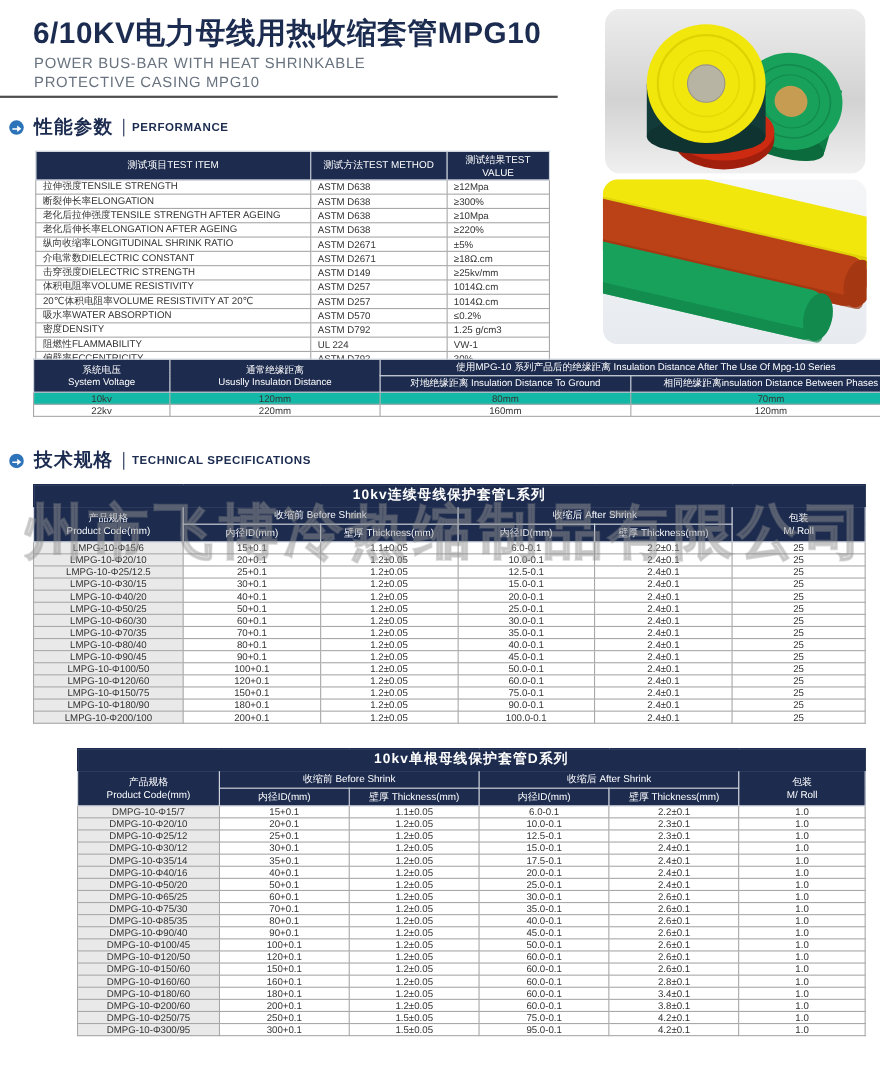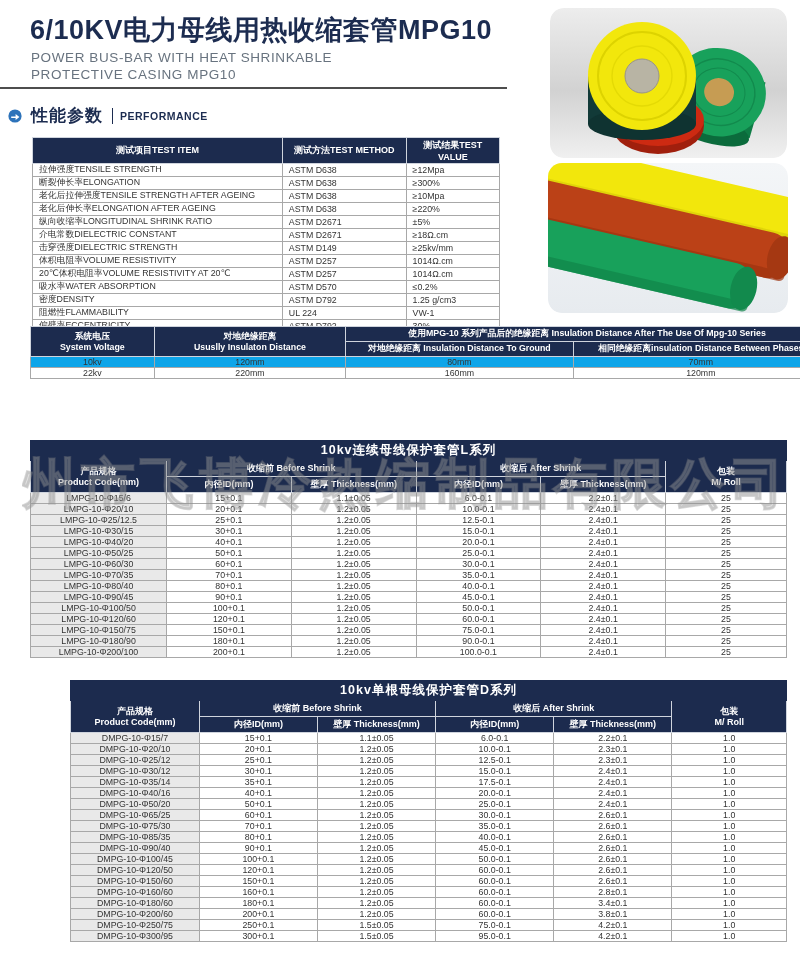--- a/index.html
+++ b/index.html
@@ -19,38 +19,38 @@
   .section-head .icon { width:14px; height:14px; margin-right:9px; flex:0 0 auto; }
   .section-head .cn { font-size:17px; font-weight:bold; color:#1c2c50; letter-spacing:1px; }
   .section-head .sep { width:1px; height:16px; background:#1c2c50; margin:0 7px 0 9px; }
   .section-head .en { font-size:10.5px; font-weight:bold; color:#1c2c50; letter-spacing:0.5px; }
   #perf-head { left:8px; top:104px; }
   #spec-head { left:8px; top:407px; }
 
   
   table { border-collapse:collapse; table-layout:fixed; width:100%;
           font-size:8.8px; color:#333; }
-  th { background:#1c2b4e; color:#ffffff; font-weight:bold; font-size:9px;
+  th { background:#1c2b4e; color:#ffffff; font-weight:normal; font-size:9px;
        border:1px solid #cfd4dd; text-align:center; vertical-align:middle; padding:1px 2px; }
   td { border:1px solid #a8a8a8; background:#fff; vertical-align:middle; padding:0 3px; }
   .tbl-wrap { position:absolute; }
   .band { background:#1c2b4e; color:#fff; font-weight:bold; font-size:12.5px;
           text-align:center; border:1px solid #1c2b4e; height:21px; letter-spacing:1px; }
 
   
   #perf-tbl-wrap { left:32px; top:137px; width:468px; }
   #perf-tbl th { height:16px; }
   #perf-tbl td { height:10.85px; text-align:left; padding-left:6px; }
   #perf-tbl col.c1 { width:53.5%; } #perf-tbl col.c2 { width:26.5%; } #perf-tbl col.c3 { width:20%; }
 
   
   #volt-tbl-wrap { left:30px; top:326px; width:799px; }
   #volt-tbl th { height:12px; font-size:8.8px; }
   #volt-tbl td { height:10.8px; text-align:center; }
-  #volt-tbl tbody tr:first-child td { background:#0ea5e9; }
+  #volt-tbl tbody tr:first-child td { background:#14b8a6; }
   #volt-tbl col.c1 { width:15.5%; } #volt-tbl col.c2 { width:24%; }
   #volt-tbl col.c3 { width:28.5%; } #volt-tbl col.c4 { width:32%; }
   #l-tbl-wrap { left:30px; top:440px; width:757px; }
   #d-tbl-wrap { left:30px; top:680px; width:757px;padding-left:40px; }
   .spec-tbl th { height:13px; }
   .spec-tbl td { height:10.2px; text-align:center; }
   .spec-tbl td:first-child { background:#e9e9e9; }
   .spec-tbl col.c1 { width:18%; } .spec-tbl col.c2 { width:16.5%; }
   .spec-tbl col.c3 { width:16.5%; } .spec-tbl col.c4 { width:16.5%; }
   .spec-tbl col.c5 { width:16.5%; } .spec-tbl col.c6 { width:16%; }
@@ -186,21 +186,21 @@
           <col class="c3">
           <col class="c4">
         </colgroup>
       <thead>
         <tr>
           <th rowspan="2" class="two-line">
             <div>系统电压</div>
             <div>System Voltage</div>
           </th>
           <th rowspan="2" class="two-line">
-            <div>对地绝缘距离</div>
+            <div>通常绝缘距离</div>
             <div>Ususlly Insulaton Distance</div>
           </th>
           <th colspan="2">使用MPG-10 系列产品后的绝缘距离 Insulation Distance After The Use Of Mpg-10 Series</th>
         </tr>
         <tr>
           <th>对地绝缘距离 Insulation Distance To Ground</th>
           <th>相同绝缘距离insulation Distance Between Phases</th>
         </tr>
       </thead>
       <tbody>
@@ -213,20 +213,29 @@
           <tr>
             <td>22kv</td>
             <td>220mm</td>
             <td>160mm</td>
             <td>120mm</td>
           </tr>
         </tbody>
     </table>
   </div>
 
+  <div class="section-head" id="spec-head">
+    <svg class="icon" viewBox="0 0 14 14">
+      <circle cx="7" cy="7" r="6.6" fill="#2d73ba"></circle>
+      <path d="M3.2 7.6 L7.6 7.6 L7.6 5.1 L11.4 8.1 L7.6 11 L7.6 9 L3.2 9 Z" fill="#ffffff"></path>
+    </svg>
+    <span class="cn">技术规格</span>
+    <span class="sep"></span>
+    <span class="en">TECHNICAL SPECIFICATIONS</span>
+  </div>
 
   <div class="tbl-wrap" id="l-tbl-wrap">
     <table class="spec-tbl">
       <colgroup>
           <col class="c1">
           <col class="c2">
           <col class="c3">
           <col class="c4">
           <col class="c5">
           <col class="c6">

